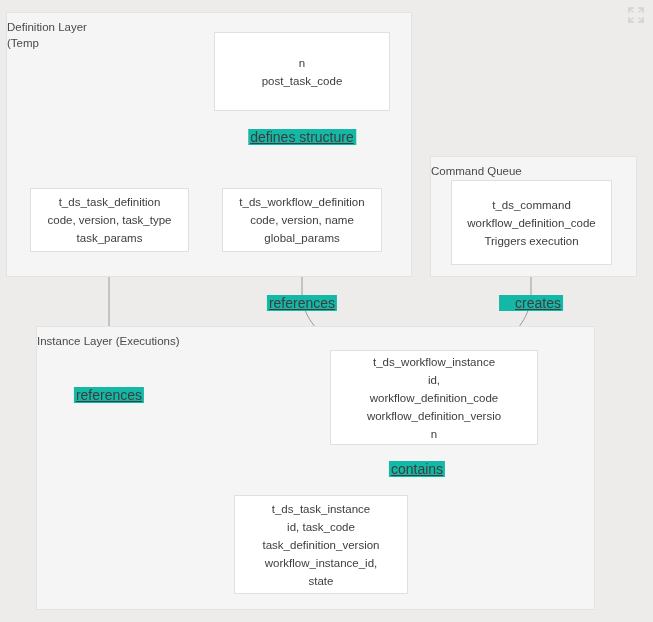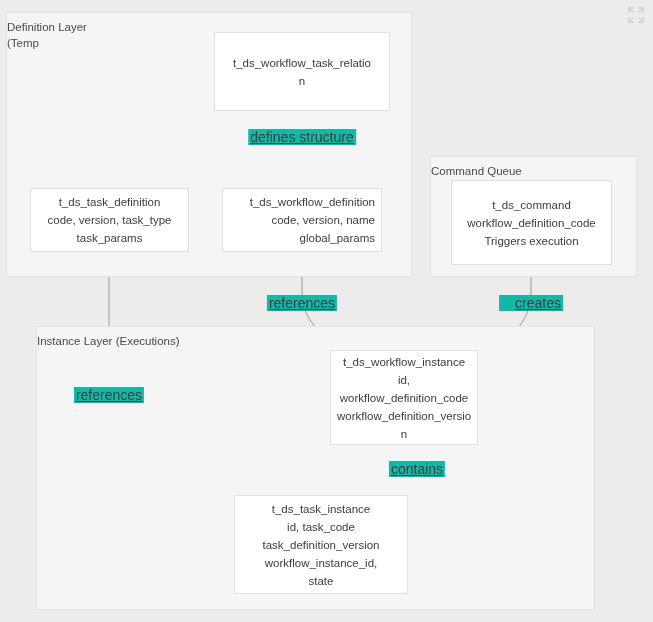--- a/index.html
+++ b/index.html
@@ -110,43 +110,43 @@
 
   <div class="cluster" style="left:430px; top:156px; width:207px; height:121px;">
     <div class="cluster-title">Command Queue</div>
   </div>
 
   <div class="cluster" style="left:36px; top:326px; width:559px; height:284px;">
     <div class="cluster-title">Instance Layer (Executions)</div>
   </div>
 
   <div class="node" style="left:214px; top:32px; width:176px; height:79px;">
-    <span class="line">t_ds_workflow_task_relatio</span>
     <span class="line">n</span>
+    <span class="line">post_task_code</span>
   </div>
 
   <div class="node" style="left:30px; top:188px; width:159px; height:64px;">
     <span class="line">t_ds_task_definition</span>
     <span class="line">code, version, task_type</span>
     <span class="line">task_params</span>
   </div>
 
-  <div class="node" style="left:222px; top:188px; width:160px; height:64px;text-align:right;">
+  <div class="node" style="left:222px; top:188px; width:160px; height:64px;">
     <span class="line">t_ds_workflow_definition</span>
     <span class="line">code, version, name</span>
     <span class="line">global_params</span>
   </div>
 
   <div class="node" style="left:451px; top:180px; width:161px; height:85px;align-items:center;">
     <span class="line">t_ds_command</span>
     <span class="line">workflow_definition_code</span>
     <span class="line">Triggers execution</span>
   </div>
 
-  <div class="node" style="left:330px; top:350px; width:148px; height:95px;">
+  <div class="node" style="left:330px; top:350px; width:208px; height:95px;">
     <span class="line">t_ds_workflow_instance</span>
     <span class="line">id,</span>
     <span class="line">workflow_definition_code</span>
     <span class="line">workflow_definition_versio</span>
     <span class="line">n</span>
   </div>
 
   <div class="node" style="left:234px; top:495px; width:174px; height:99px;">
     <span class="line">t_ds_task_instance</span>
     <span class="line">id, task_code</span>

